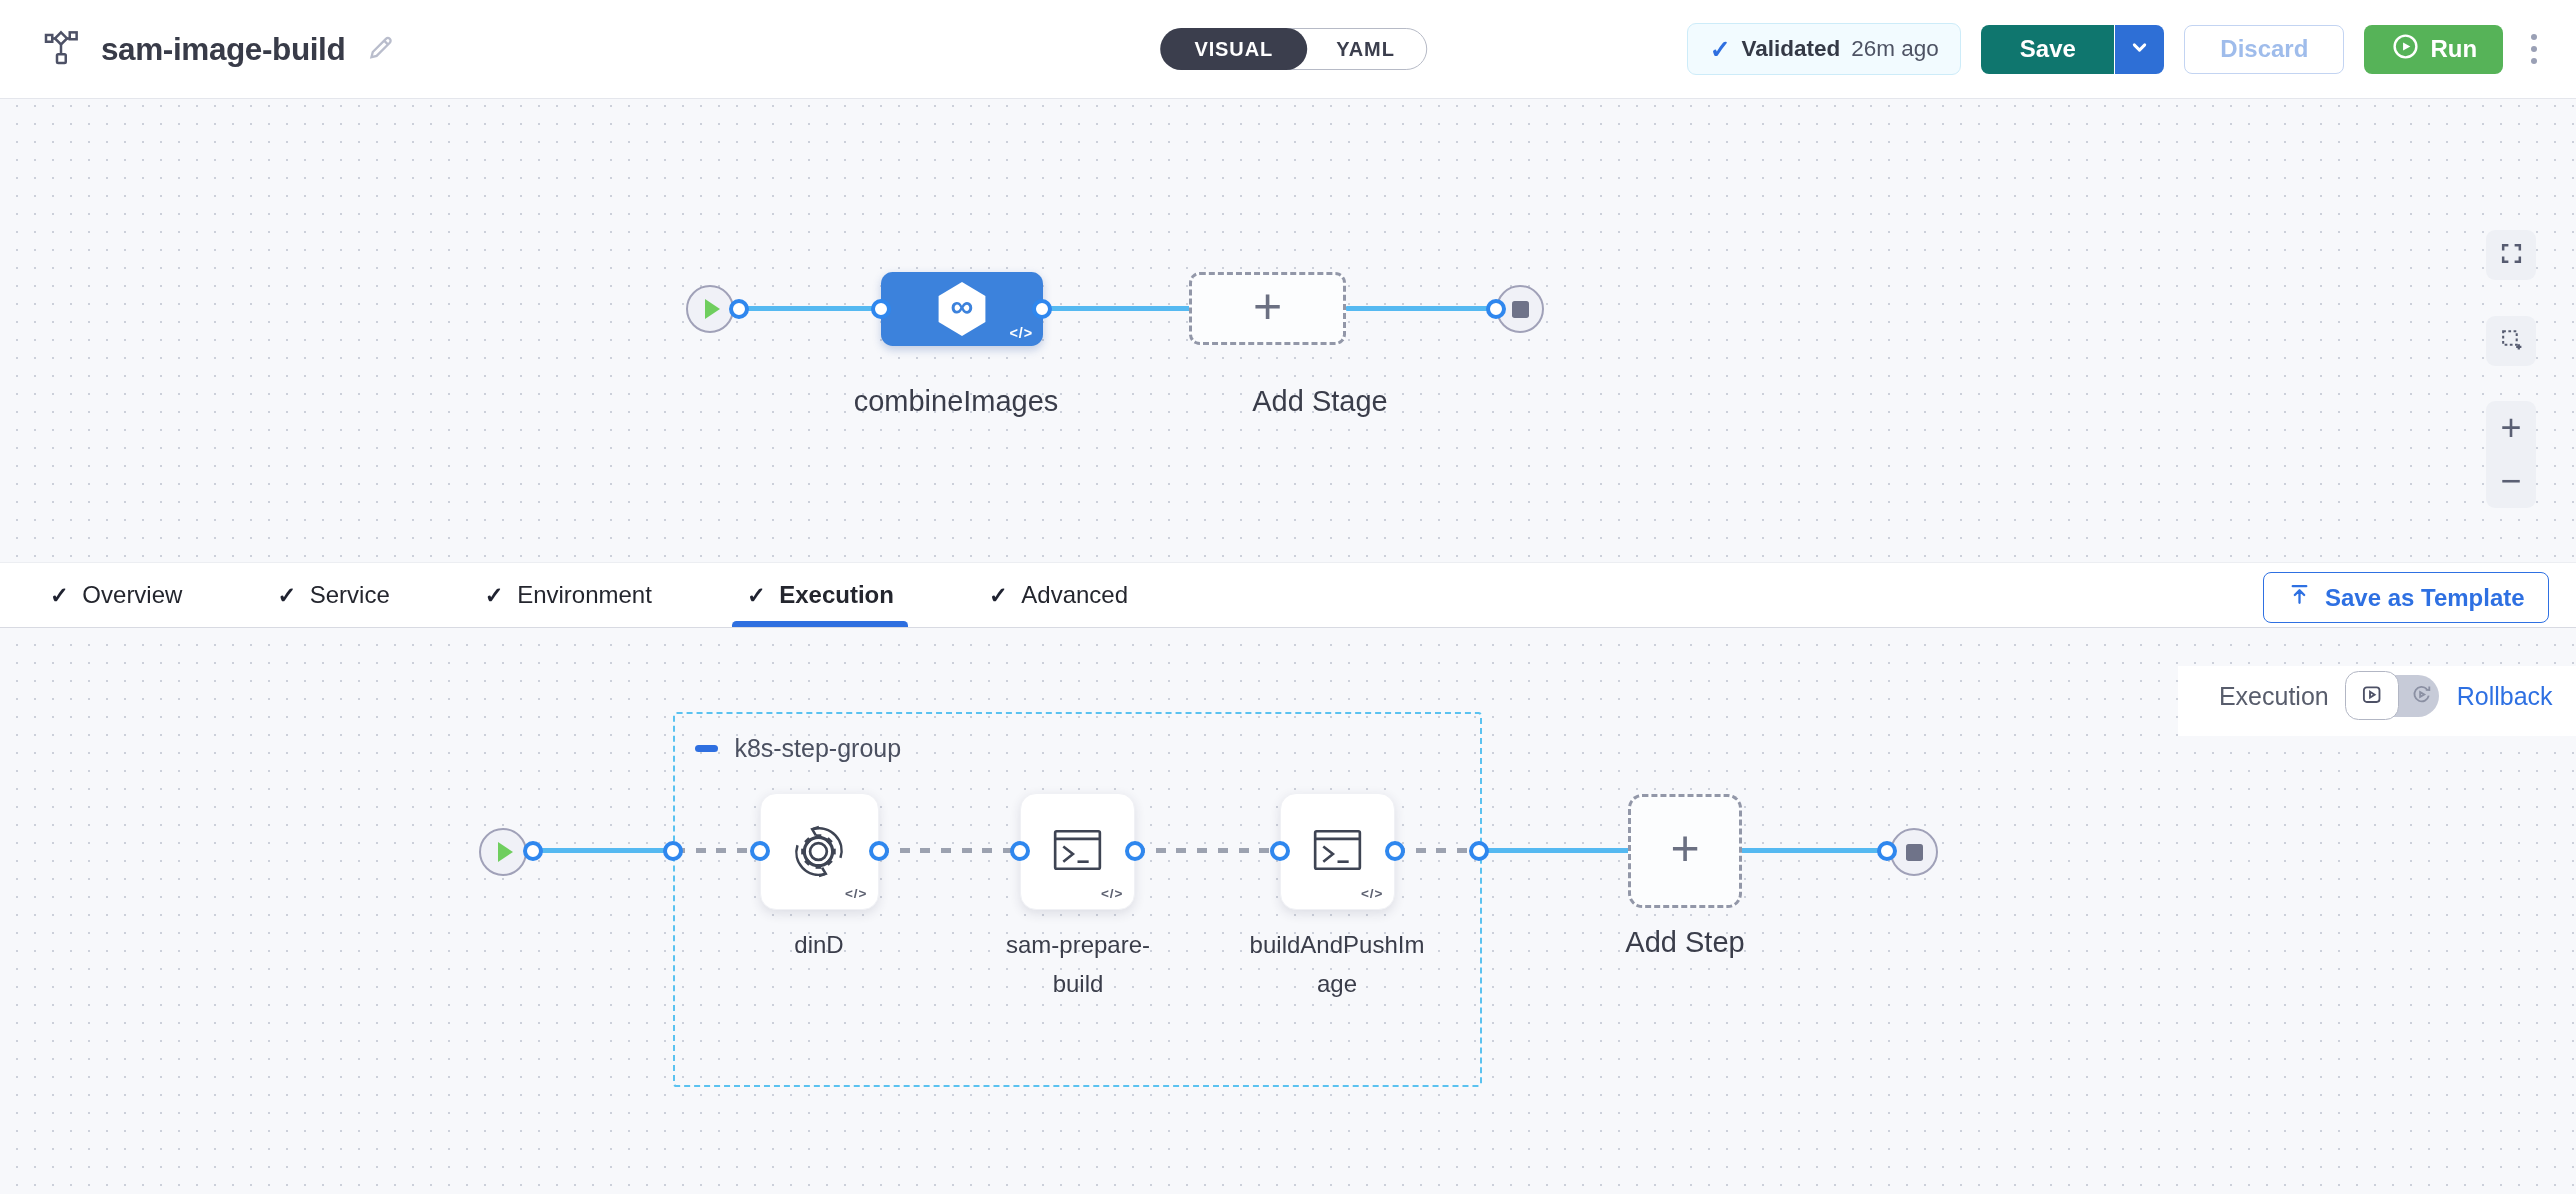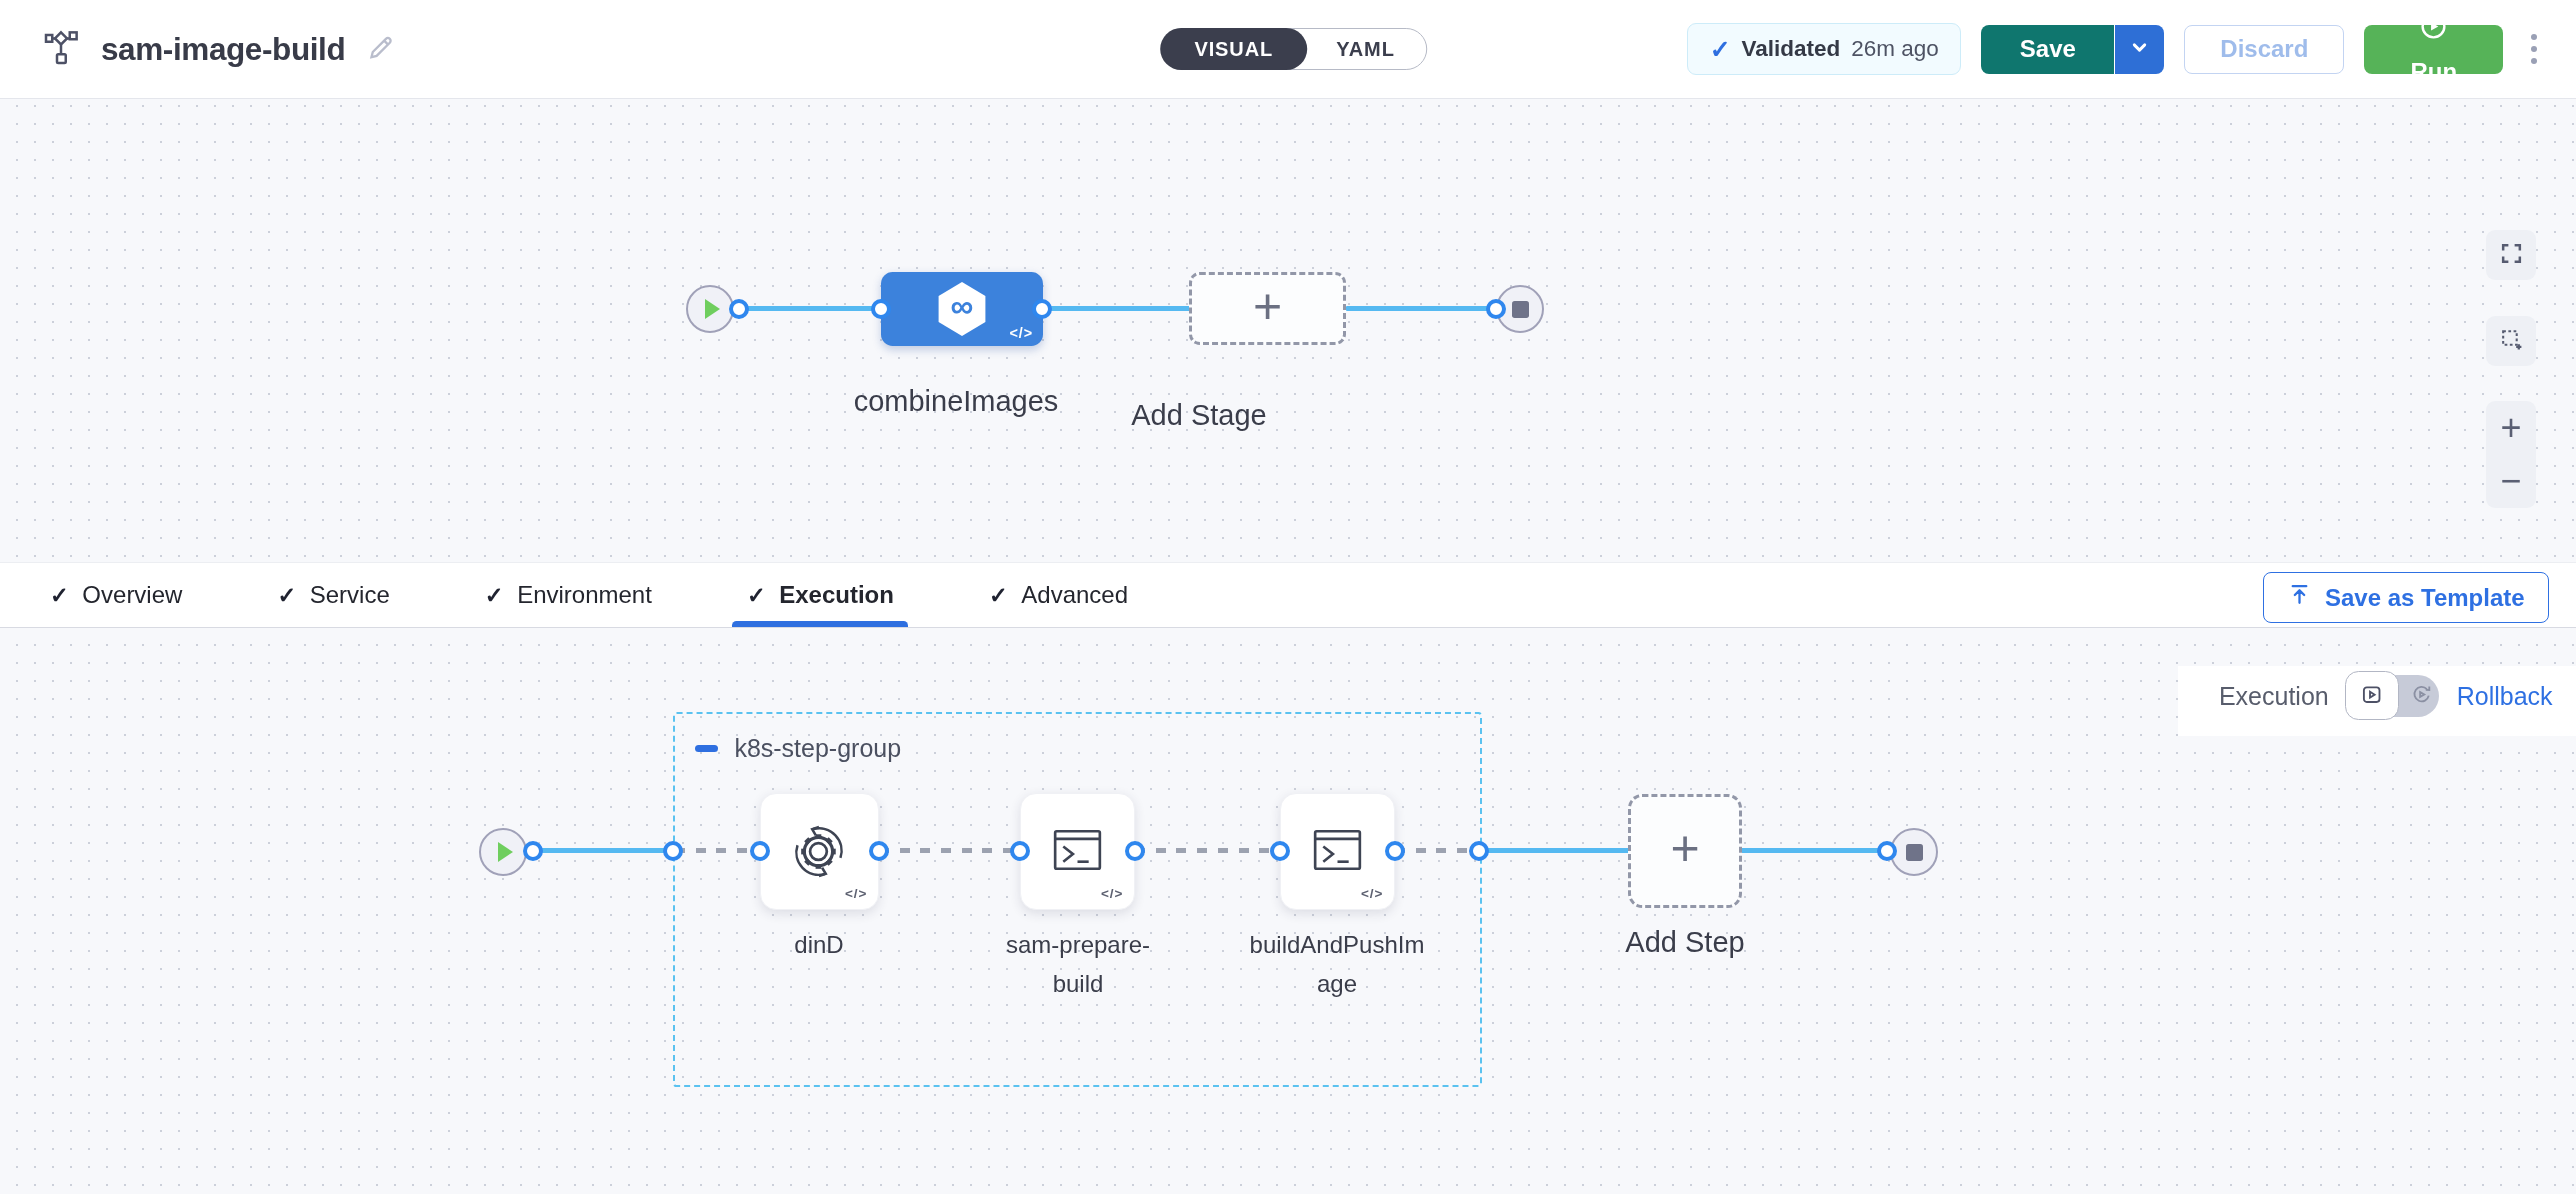--- a/index.html
+++ b/index.html
@@ -22,21 +22,21 @@
                      background:#f2fbff; border:1.8px solid #cdecf9; border-radius:9px; }
   .validated-badge .chk { color:#2e6fe0; font-size:25px; font-weight:700; }
   .validated-badge .lbl { font-size:22.5px; font-weight:700; color:#343946; }
   .validated-badge .time { font-size:22.5px; color:#4e5364; }
   .save-split { display:flex; height:49px; border-radius:8px; overflow:hidden; }
   .save-main { width:133px; background:#0f766e; color:#fff; font-family:inherit; font-size:24px; font-weight:700; border:none; cursor:pointer; }
   .save-caret { width:50px; background:#2e6fd6; border:none; border-left:1.8px solid #fff; display:flex; align-items:center; justify-content:center; cursor:pointer; }
   .discard-btn { height:49px; width:160px; background:#fff; border:1.8px solid #c3d4f2; border-radius:8px;
                  color:#9fbceb; font-family:inherit; font-size:24px; font-weight:700; cursor:pointer; }
   .run-btn { height:49px; width:139px; background:#56b358; border:none; border-radius:8px; color:#fff;
-             font-family:inherit; font-size:24px; font-weight:700; display:flex; align-items:center; justify-content:center; gap:10.8px; cursor:pointer;flex-direction:column; }
+             font-family:inherit; font-size:24px; font-weight:700; display:flex; align-items:center; justify-content:center; gap:10.8px; cursor:pointer; }
   .more-dots { display:flex; flex-direction:column; gap:5.4px; padding:5.4px 7.2px; cursor:pointer; }
   .more-dots i { width:6.3px; height:6.3px; border-radius:50%; background:#9aa0b5; }
 
   
   .canvas { position:absolute; left:0; width:2576px; background-color:#f7f8fb;
             background-image:radial-gradient(circle,#ccd0da 1.2px,transparent 1.3px);
             background-size:18px 18px; background-position:8px 8px; }
   .canvas-top { top:89px; height:473px; }
   .canvas-bottom { top:628px; height:567px; }
 
@@ -193,21 +193,21 @@
     <div class="add-box" style="left:1189px; top:183px; width:157px; height:73px; border-radius:10.8px;">
       <span class="plus-glyph">+</span>
     </div>
 
     <div class="ring" style="left:1486px; top:210px;"></div>
     <div class="node-circle" style="left:1496px; top:196px;">
       <div class="stop-sq"></div>
     </div>
 
     <div class="node-label" style="left:956px; top:293px;">combineImages</div>
-    <div class="node-label" style="left:1199px; top:293px;margin-top:14px;">Add Stage</div>
+    <div class="node-label" style="left:1320px; top:293px;">Add Stage</div>
 
     <button class="ctrl-btn" style="top:141px; height:50px;">
       <span>
         <svg width="25" height="25" viewBox="0 0 24 24" fill="none" stroke="#565b70" stroke-width="2.4">
           <path d="M4 9 V4 H9 M15 4 H20 V9 M20 15 V20 H15 M9 20 H4 V15"></path>
         </svg>
       </span>
     </button>
     <button class="ctrl-btn" style="top:227px; height:50px;">
       <span>

